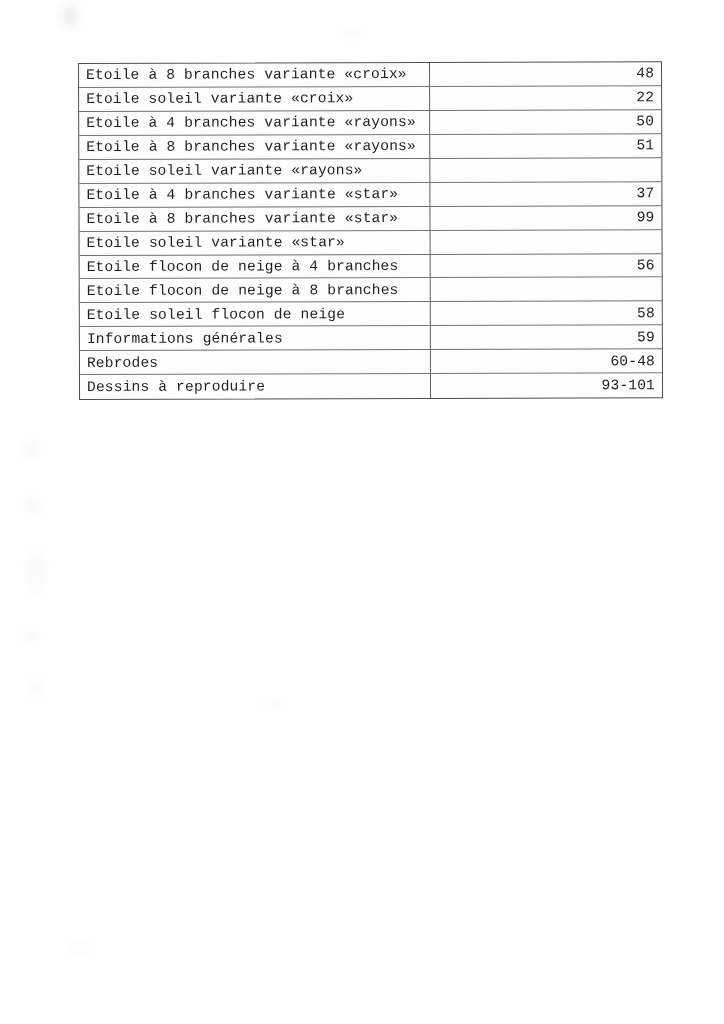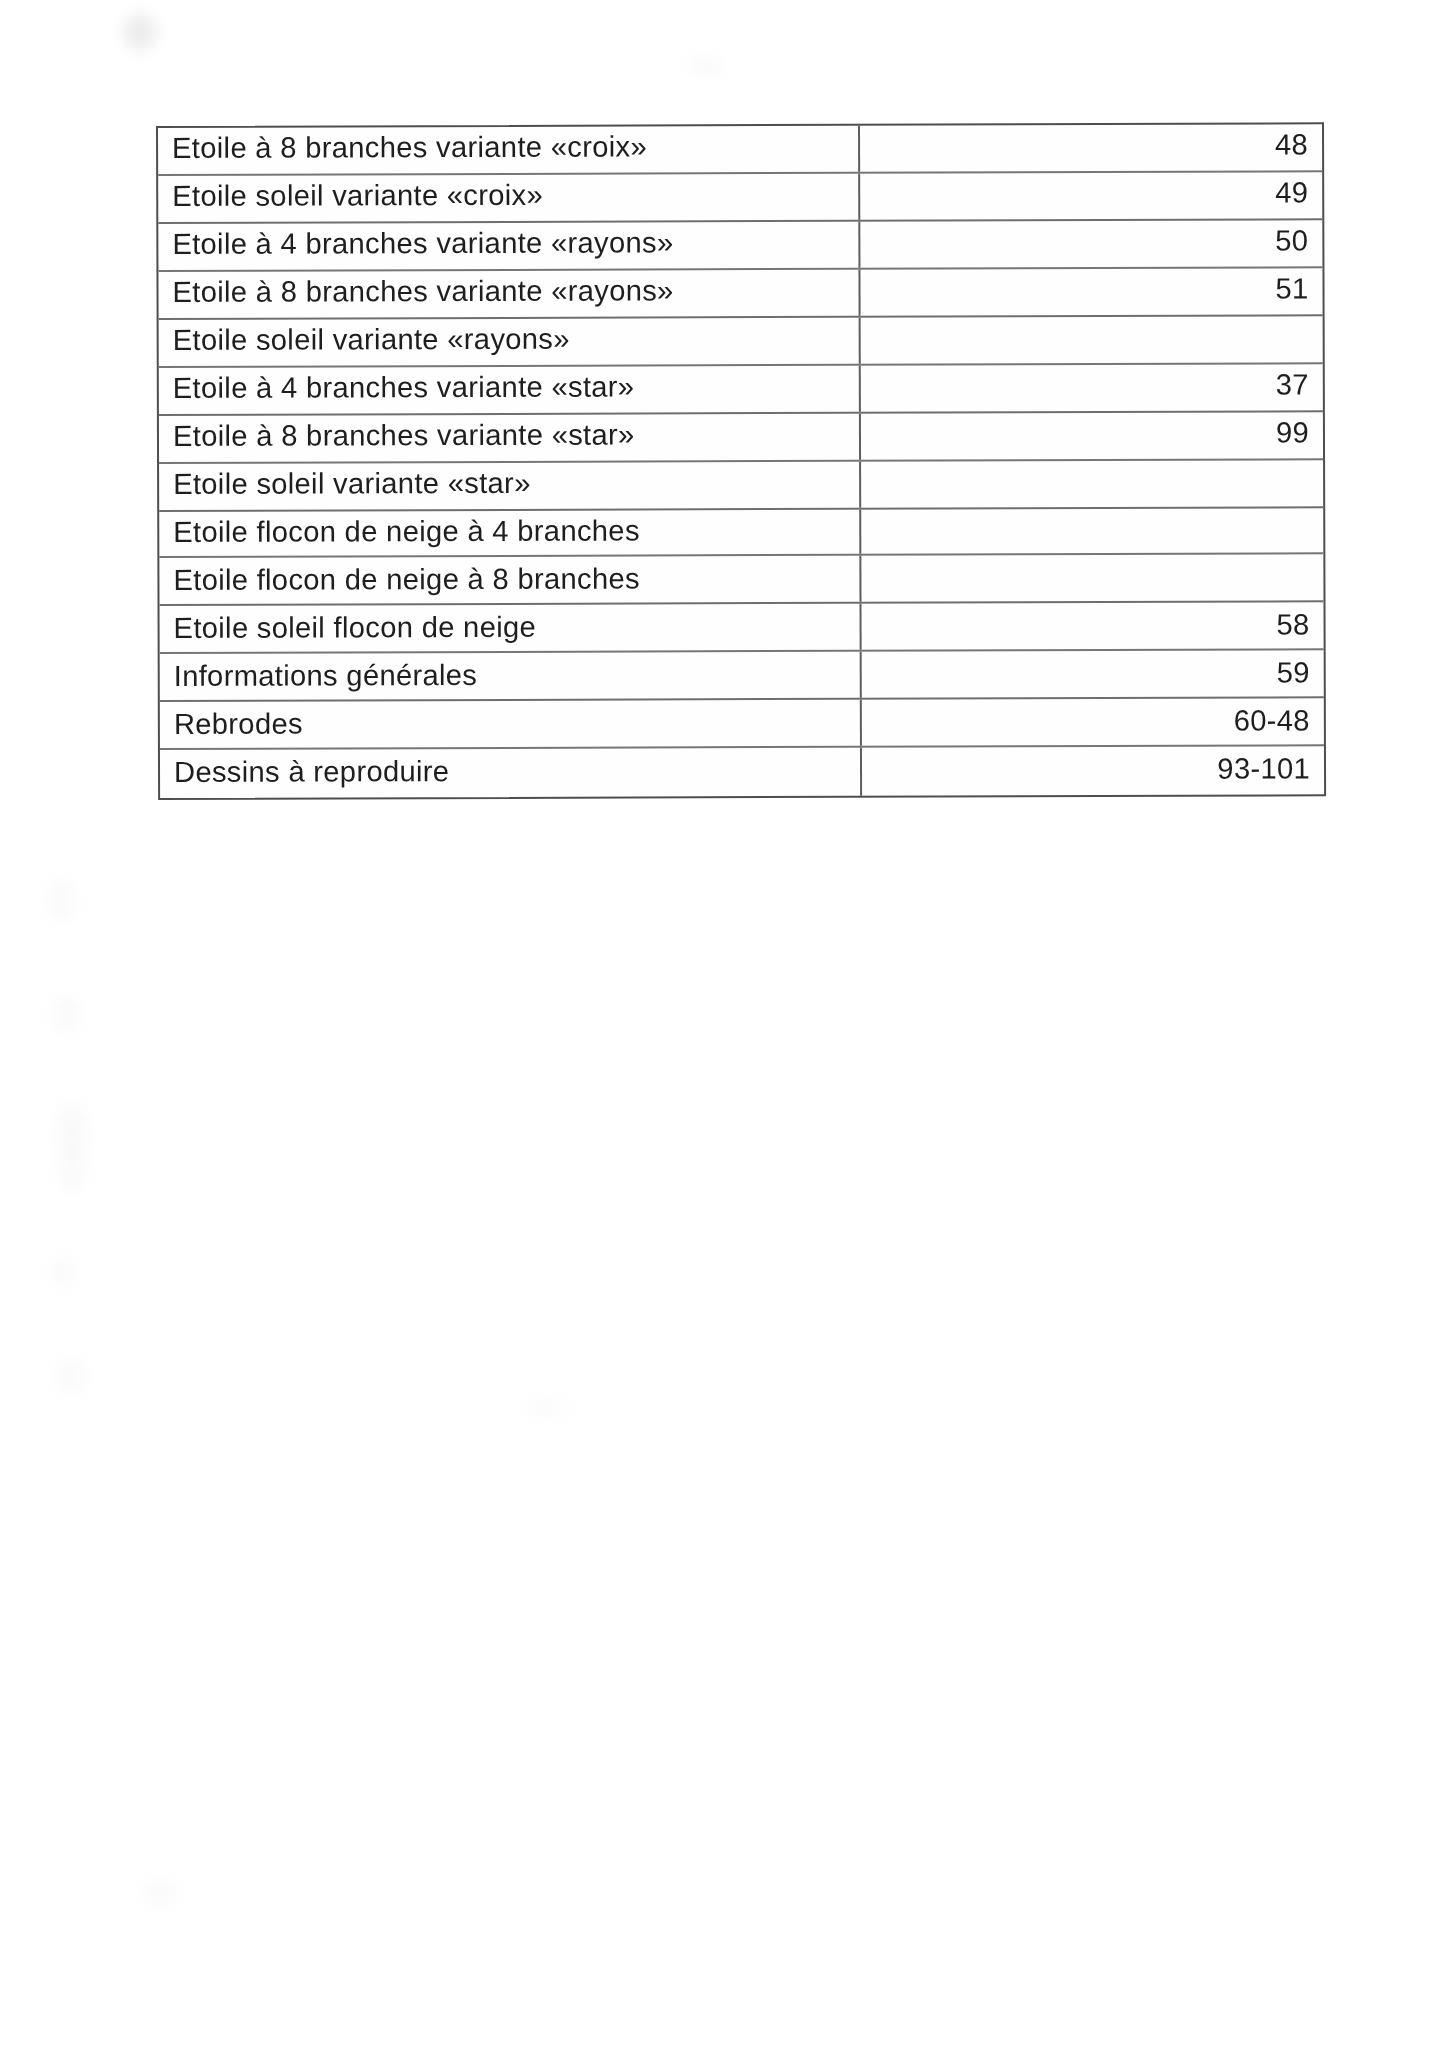--- a/index.html
+++ b/index.html
@@ -6,21 +6,21 @@
     margin: 0;
     padding: 0;
     background: #e9e9e9;
   }
   .page {
     position: relative;
     width: 724px;
     height: 1024px;
     background: #ffffff;
     overflow: hidden;
-    font-family: Liberation Sans, sans-serif;
+    font-family: Liberation Mono, monospace;
   }
   
   .toc-table {
     position: absolute;
     left: 78px;
     top: 63px;
     width: 584px;
     border: 1.6px solid #4e4e4e;
     box-sizing: border-box;
     transform: rotate(-0.18deg);
@@ -90,21 +90,21 @@
   <div class="smudge s10"></div>
 
   <div class="toc-table" id="toc">
   <div class="row">
     <div class="cell label">Etoile à 8 branches variante «croix»</div>
     <div class="cell pageno">48</div>
   </div>
 
   <div class="row">
     <div class="cell label">Etoile soleil variante «croix»</div>
-    <div class="cell pageno">49</div>
+    <div class="cell pageno">22</div>
   </div>
 
   <div class="row">
     <div class="cell label">Etoile à 4 branches variante «rayons»</div>
     <div class="cell pageno">50</div>
   </div>
 
   <div class="row">
     <div class="cell label">Etoile à 8 branches variante «rayons»</div>
     <div class="cell pageno">51</div>
@@ -123,20 +123,21 @@
     <div class="cell label">Etoile à 8 branches variante «star»</div>
     <div class="cell pageno">99</div>
   </div>
 
   <div class="row">
     <div class="cell label">Etoile soleil variante «star»</div>
   </div>
 
   <div class="row">
     <div class="cell label">Etoile flocon de neige à 4 branches</div>
+    <div class="cell pageno">56</div>
   </div>
 
   <div class="row">
     <div class="cell label">Etoile flocon de neige à 8 branches</div>
   </div>
 
   <div class="row">
     <div class="cell label">Etoile soleil flocon de neige</div>
     <div class="cell pageno">58</div>
   </div>

